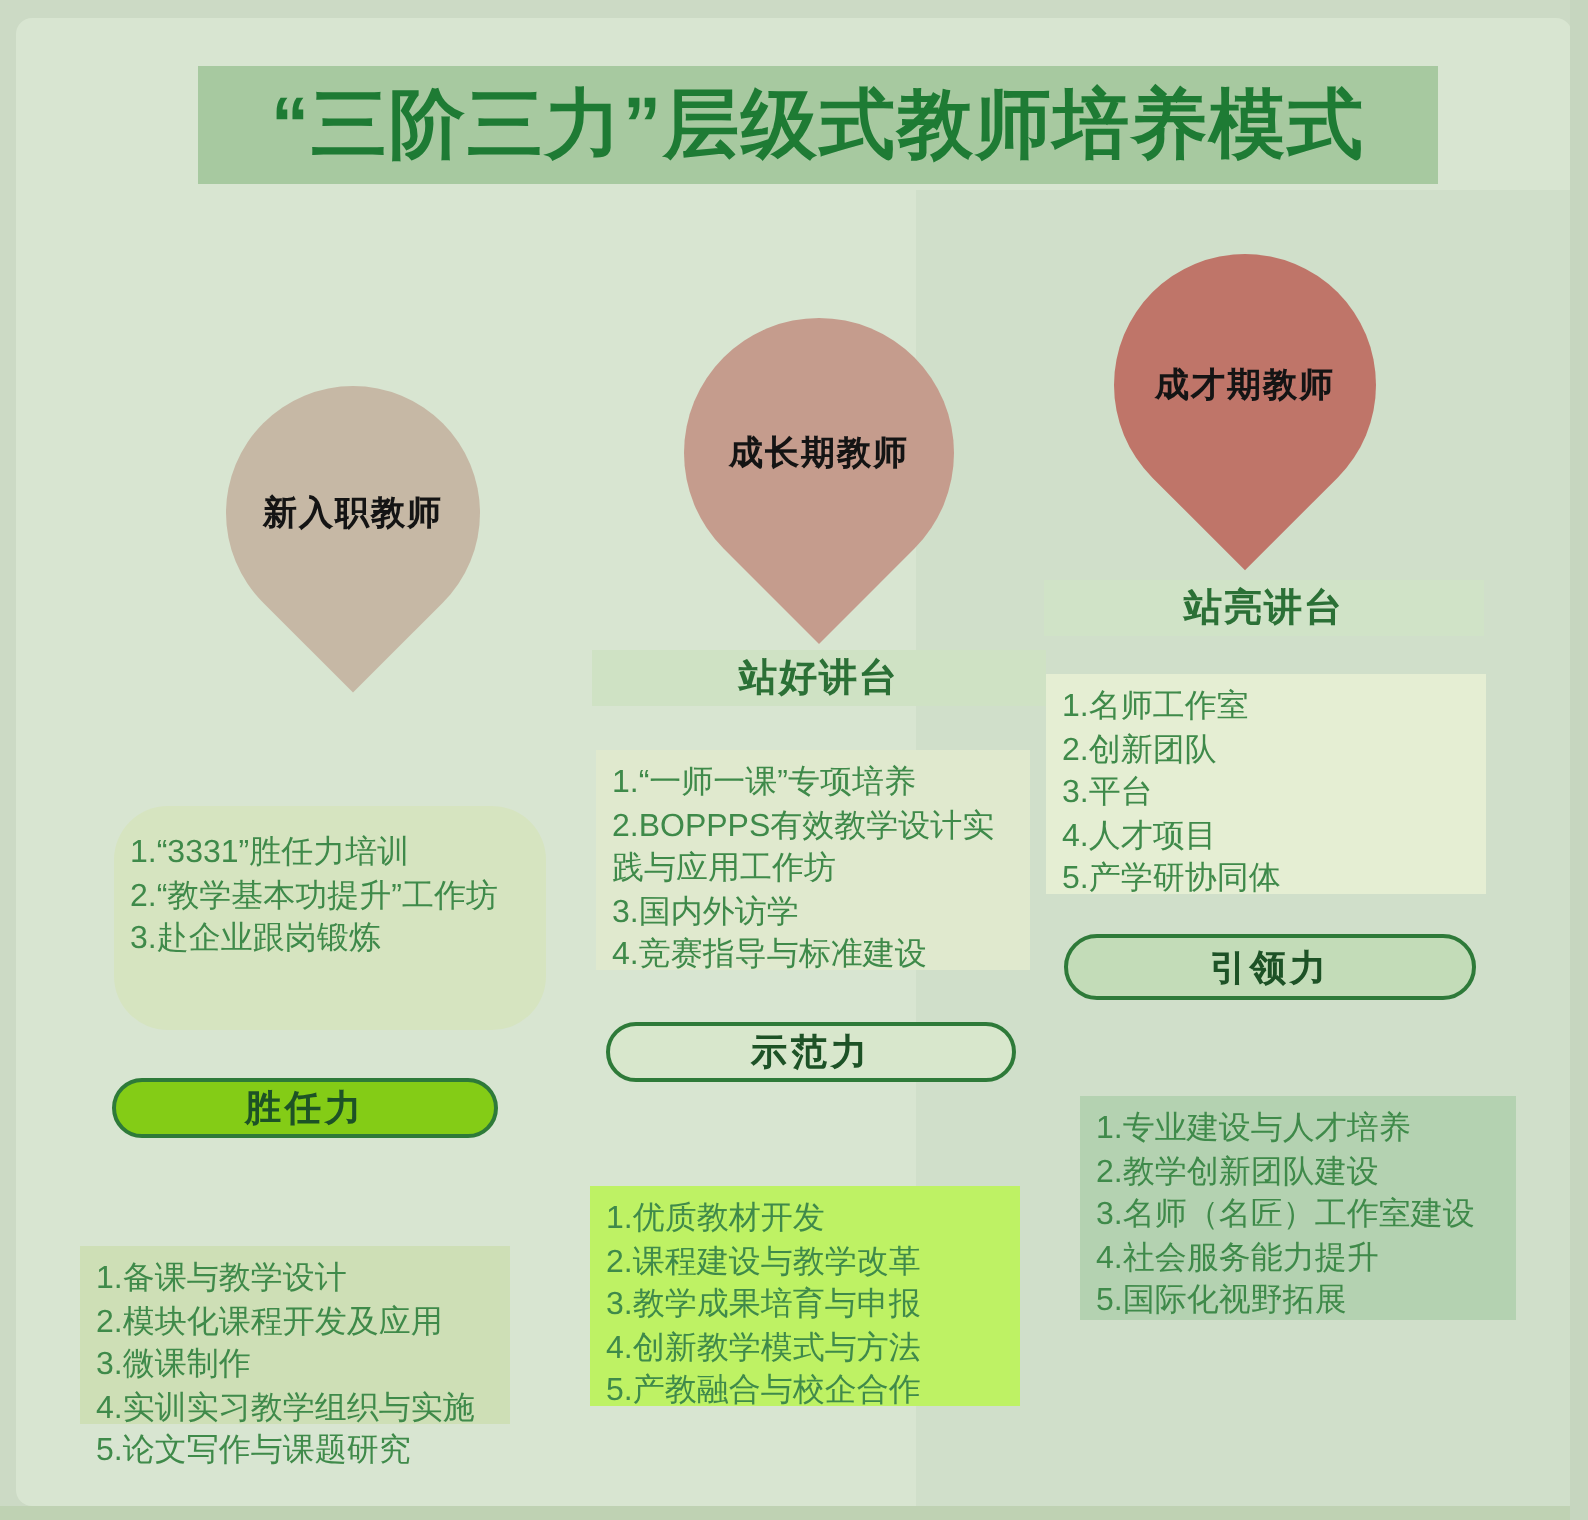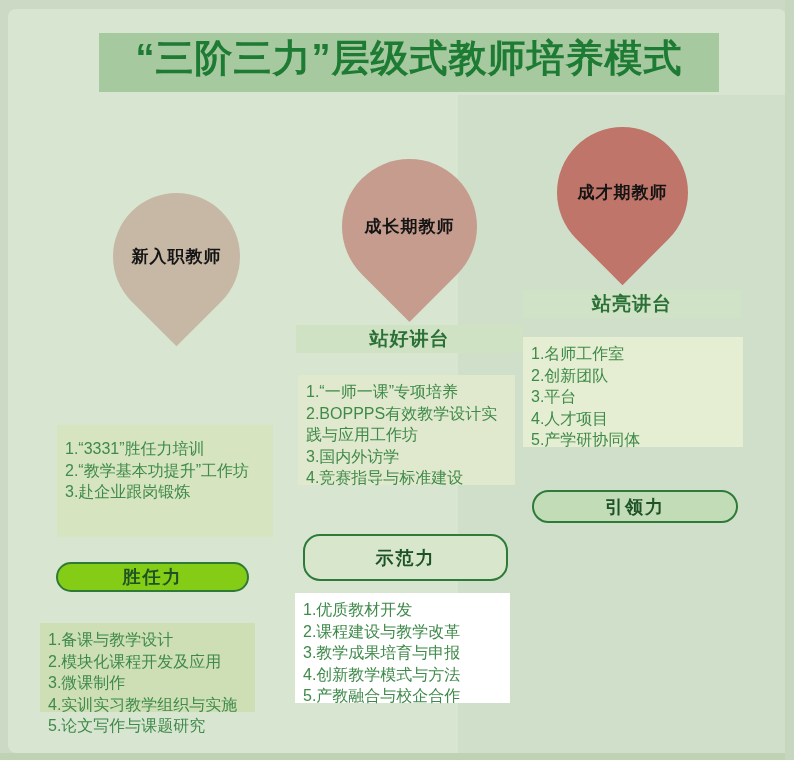--- a/index.html
+++ b/index.html
@@ -15,21 +15,21 @@
   .bg-right  { position:absolute; left:458px; top:95px; width:327px; height:658px;
                background:#d0dfca; }
   .bg-bottom { position:absolute; left:0; top:753px; width:794px; height:7px;
                background:#bfd2b3; }
   .bg-rightedge { position:absolute; left:785px; top:0; width:9px; height:760px;
                background:#c6d6bf; }
 
   
   .title-band {
     position:absolute; left:99px; top:33px; width:620px; height:59px;
-    background:#a7c9a0; display:flex; align-items:flex-start; justify-content:center;
+    background:#a7c9a0; display:flex; align-items:center; justify-content:center;
   }
   .title-band .title-text {
     font-size:38px; font-weight:bold; color:#1e7b34; letter-spacing:1px; white-space:nowrap;
   }
 
   
   .pin {
     position:absolute; border-radius:50% 50% 0 50%; transform:rotate(45deg);
   }
   .pin .pin-label {
@@ -48,35 +48,35 @@
   }
   .platform-1 { left:66px;  top:355px; width:206px; height:28px; background:#e4edd4; }
   .platform-2 { left:296px; top:325px; width:227px; height:28px; background:#cfe2c4; }
   .platform-3 { left:522px; top:290px; width:220px; height:28px; background:#d0e3c7;text-align:center; }
 
   
   .list {
     position:absolute; font-size:16px; color:#3f8a4a; line-height:1.35;
     white-space:pre-line; padding:6px 8px;
   }
-  .train-1 { left:57px;  top:425px; width:216px; height:112px; background:#d6e4c0; padding-top:13px; }
+  .train-1 { left:57px;  top:403px; width:216px; height:112px; background:#d6e4c0; padding-top:13px;border-radius:27px; }
   .train-2 { left:298px; top:375px; width:217px; height:110px; background:#e0e9ce; }
   .train-3 { left:523px; top:337px; width:220px; height:110px; background:#e5eed3; }
   .task-1  { left:40px;  top:623px; width:215px; height:89px; background:#cedfb6; }
-  .task-2  { left:295px; top:593px; width:215px; height:110px; background:#ffffff; }
+  .task-2  { left:295px; top:593px; width:215px; height:110px; background:#bef264; }
   .task-3  { left:540px; top:548px; width:218px; height:112px; background:#b4d2b1; }
 
   
   .pill {
     position:absolute; border:2px solid #2e7a39; border-radius:17px;
     display:flex; align-items:center; justify-content:center;
-    font-weight:bold; font-size:18px; color:#1d5226; letter-spacing:2px;margin-top:23px;
+    font-weight:bold; font-size:18px; color:#1d5226; letter-spacing:2px;
   }
   .pill-1 { left:56px;  top:539px; width:193px; height:30px; background:#84cc16; }
-  .pill-2 { left:303px; top:511px; width:205px; height:47px; background:#d8e7cc; }
+  .pill-2 { left:303px; top:511px; width:205px; height:30px; background:#d8e7cc; }
   .pill-3 { left:532px; top:467px; width:206px; height:33px; background:#c3dcb8; }
 </style>
 </head>
 <body>
 
 <div class="canvas">
   <div class="bg-main"></div>
   <div class="bg-right"></div>
   <div class="bg-bottom"></div>
   <div class="bg-rightedge"></div>
@@ -116,13 +116,18 @@
   <div class="pin pin-3">
     <span class="pin-label">成才期教师</span>
   </div>
   <div class="platform platform-3">站亮讲台</div>
   <div class="list train-3">1.名师工作室
 2.创新团队
 3.平台
 4.人才项目
 5.产学研协同体</div>
   <div class="pill pill-3">引领力</div>
+  <div class="list task-3">1.专业建设与人才培养
+2.教学创新团队建设
+3.名师（名匠）工作室建设
+4.社会服务能力提升
+5.国际化视野拓展</div>
 </div>
 
 </body></html>

